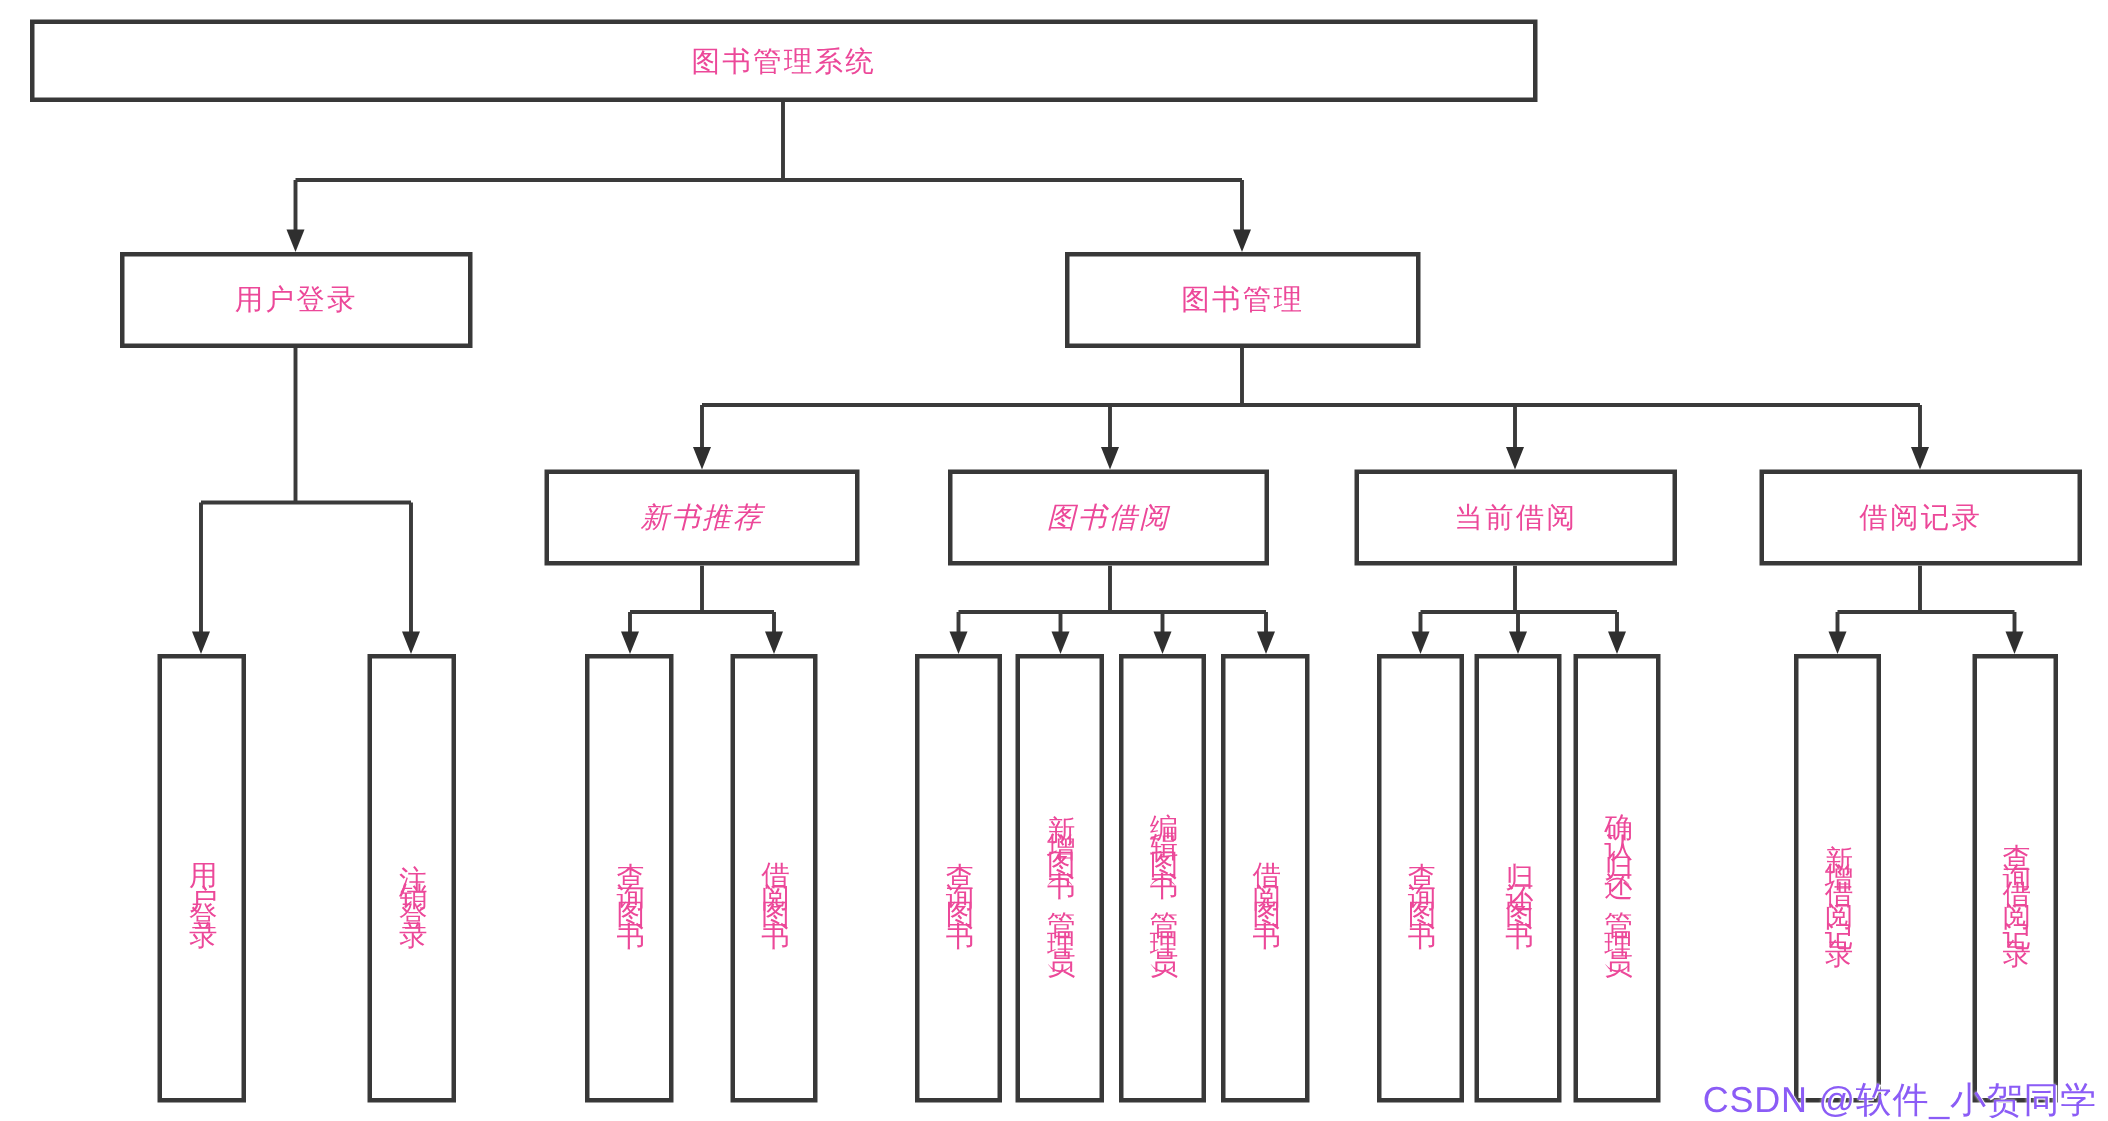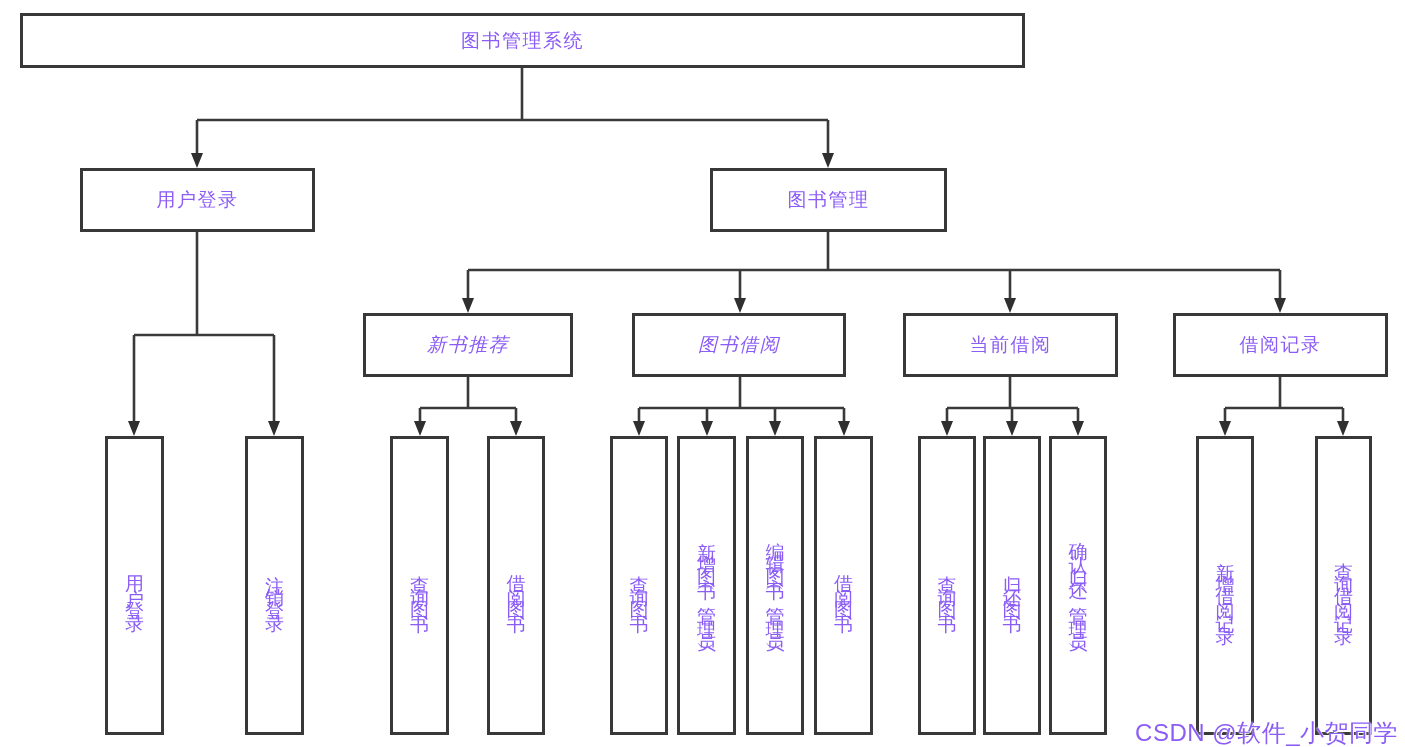--- a/index.html
+++ b/index.html
@@ -15,21 +15,21 @@
     width: 1405px; height: 747px;
     background: #ffffff; overflow: hidden;
   }
   svg.connectors { position: absolute; left: 0; top: 0; }
   .node {
     position: absolute;
     background: #ffffff;
     border: 3px solid #383838;
     display: flex; align-items: center; justify-content: center;
     font-size: 19px; letter-spacing: 1.5px;
-    color: #8b5cf6;
+    color: #ec4899;
     z-index: 2;
   }
   .vnode span {
     writing-mode: vertical-rl;
     text-orientation: mixed;
     letter-spacing: 13px;
     line-height: 1.05;
     font-size: 19px;
   }
   .watermark {

